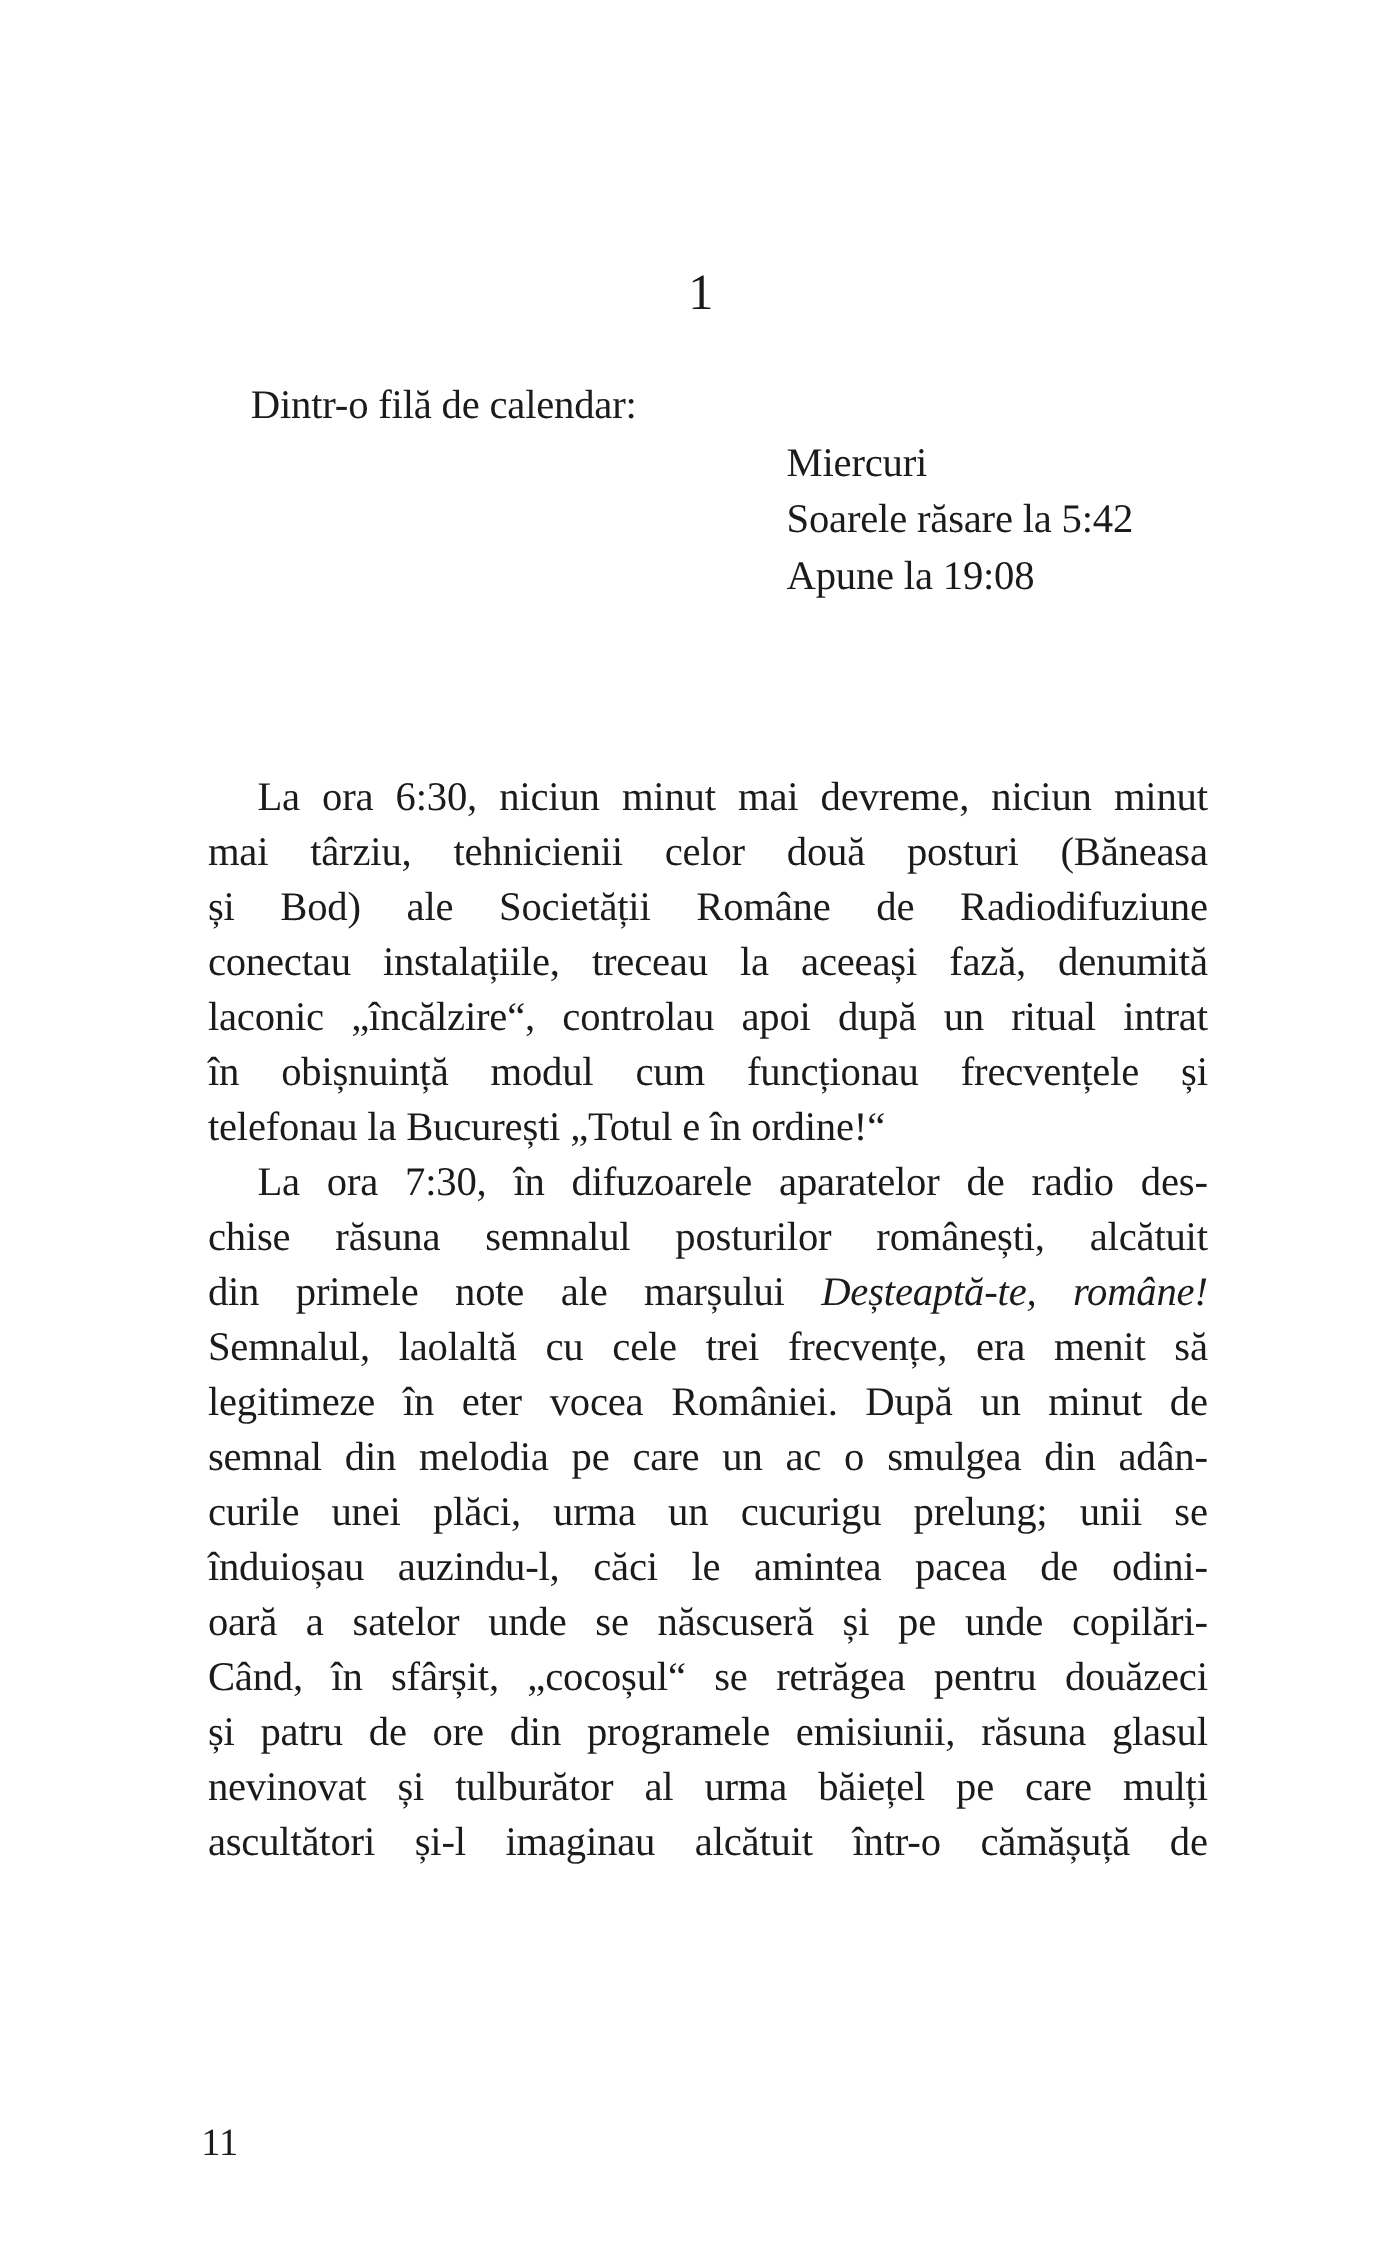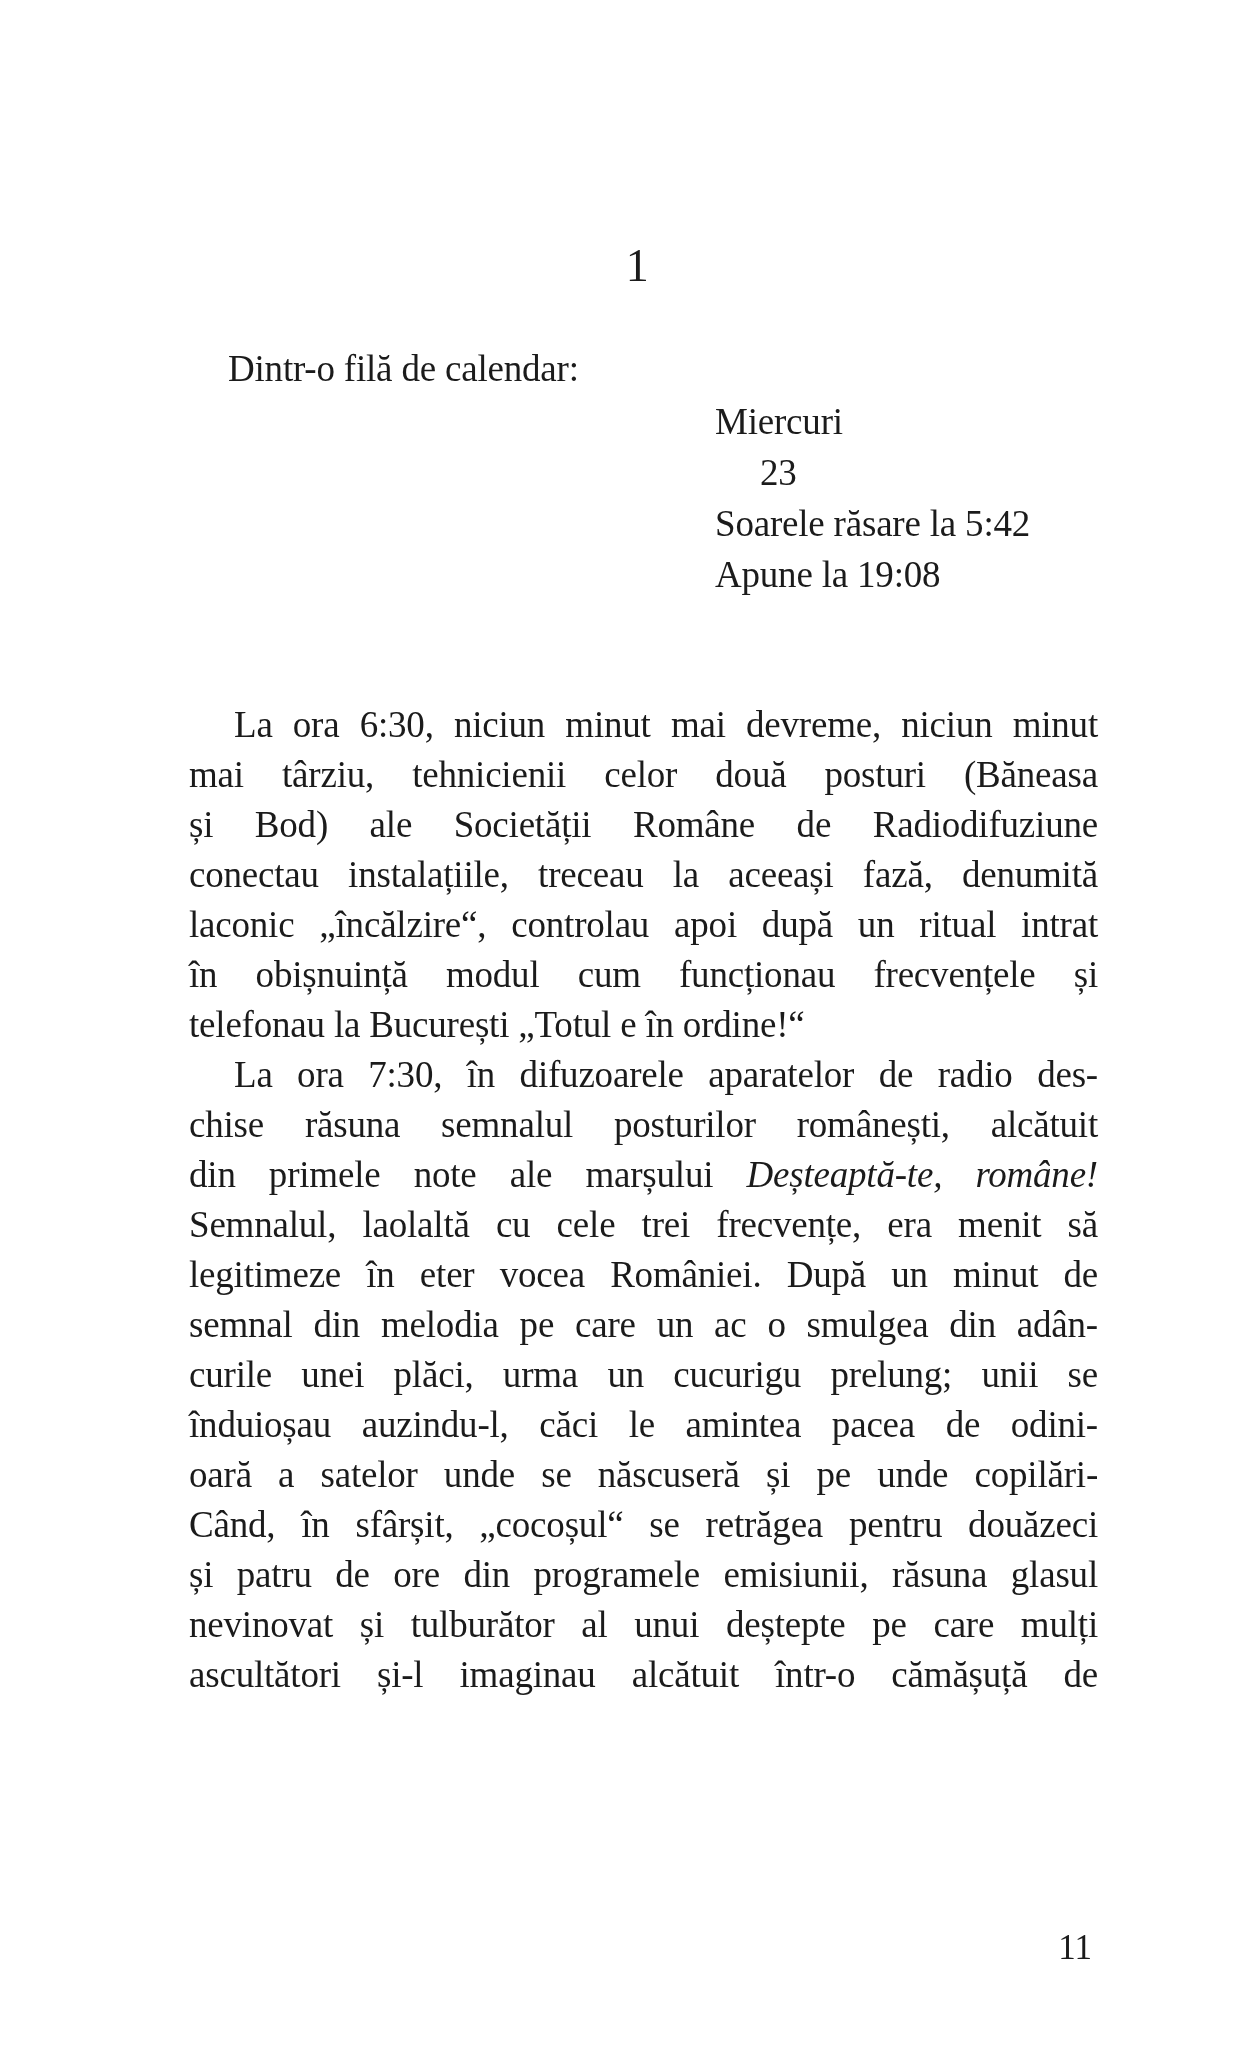--- a/index.html
+++ b/index.html
@@ -66,36 +66,35 @@
     text-align-last: left;
   }
   .line em {
     font-style: italic;
   }
   .page-number {
     position: absolute;
     top: 1928px;
     left: 183px;
     width: 909px;
-    text-align: right;
+    text-align: left;
     font-size: 35px;
     line-height: 40px;
   }
 </style>
 </head>
 <body>
 
 <div class="page">
   <div class="chapter-number">1</div>
 
   <div class="section-label">Dintr-o filă de calendar:</div>
 
   <div class="calendar">
       <div class="cal-line">Miercuri</div>
-      <div class="cal-line indent">23</div>
       <div class="cal-line">Soarele răsare la 5:42</div>
       <div class="cal-line">Apune la 19:08</div>
     </div>
 
   <div class="body-text">
       <div class="paragraph">
         <div class="line indent">La ora 6:30, niciun minut mai devreme, niciun minut</div>
         <div class="line">mai târziu, tehnicienii celor două posturi (Băneasa</div>
         <div class="line">și Bod) ale Societății Române de Radiodifuziune</div>
         <div class="line">conectau instalațiile, treceau la aceeași fază, denumită</div>
@@ -108,19 +107,19 @@
         <div class="line">chise răsuna semnalul posturilor românești, alcătuit</div>
         <div class="line">din primele note ale marșului <em>Deșteaptă-te, române!</em></div>
         <div class="line">Semnalul, laolaltă cu cele trei frecvențe, era menit să</div>
         <div class="line">legitimeze în eter vocea României. După un minut de</div>
         <div class="line">semnal din melodia pe care un ac o smulgea din adân-</div>
         <div class="line">curile unei plăci, urma un cucurigu prelung; unii se</div>
         <div class="line">înduioșau auzindu-l, căci le amintea pacea de odini-</div>
         <div class="line">oară a satelor unde se născuseră și pe unde copilări-</div>
         <div class="line">Când, în sfârșit, „cocoșul“ se retrăgea pentru douăzeci</div>
         <div class="line">și patru de ore din programele emisiunii, răsuna glasul</div>
-        <div class="line">nevinovat și tulburător al unui deștepte pe care mulți</div>
+        <div class="line">nevinovat și tulburător al urma băiețel pe care mulți</div>
         <div class="line">ascultători și-l imaginau alcătuit într-o cămășuță de</div>
       </div>
     </div>
 
   <div class="page-number">11</div>
 </div>
 
 </body></html>

